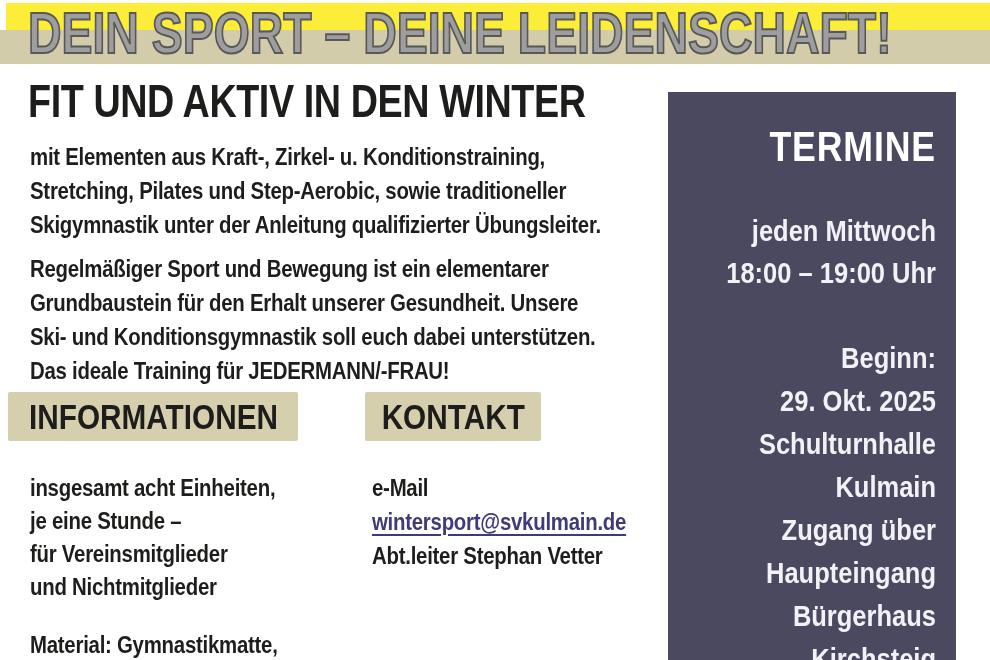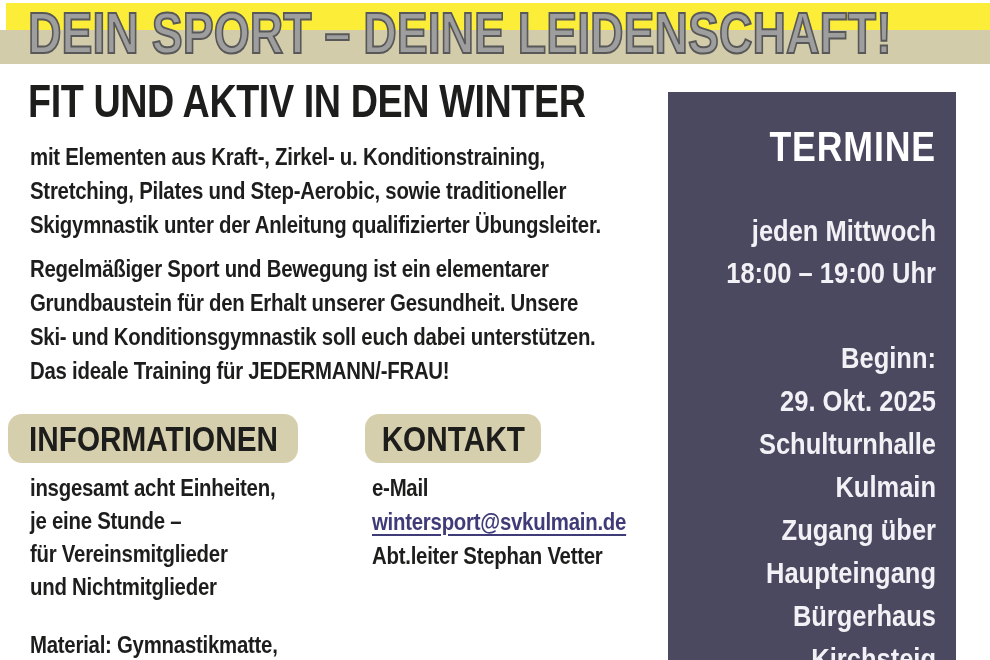--- a/index.html
+++ b/index.html
@@ -36,22 +36,22 @@
     font-size: 24px; font-weight: 600; line-height: 34px;
     white-space: nowrap;
     transform: scaleX(0.85); transform-origin: 0 0;
     letter-spacing: -0.3px;
   }
   .para-intro { top: 140px; }
   .para-body  { top: 252px; }
 
   
   .chip {
-    position: absolute; top: 414px; height: 49px;
-    background: #d6cfae; border-radius: 14px;
+    position: absolute; top: 392px; height: 49px;
+    background: #d6cfae; border-radius: 2px;
     display: flex; align-items: center; justify-content: center;
   }
   .chip-info    { left: 8px;   width: 290px; }
   .chip-kontakt { left: 355px; width: 176px; margin-left: 10px; }
   .chip span {
     font-size: 35px; font-weight: 700; white-space: nowrap;
     transform: scaleX(0.85); transform-origin: 50% 50%;
     color: #1d1d1b;
   }
 

